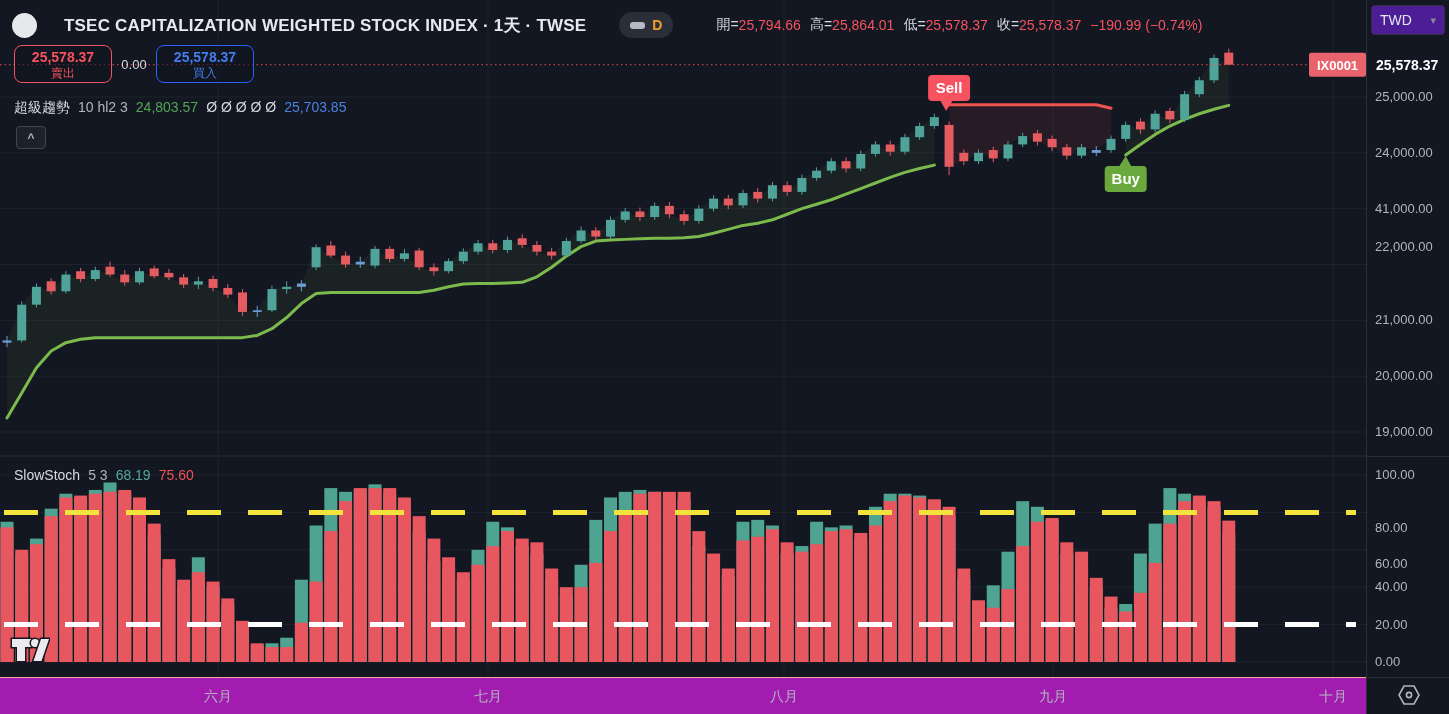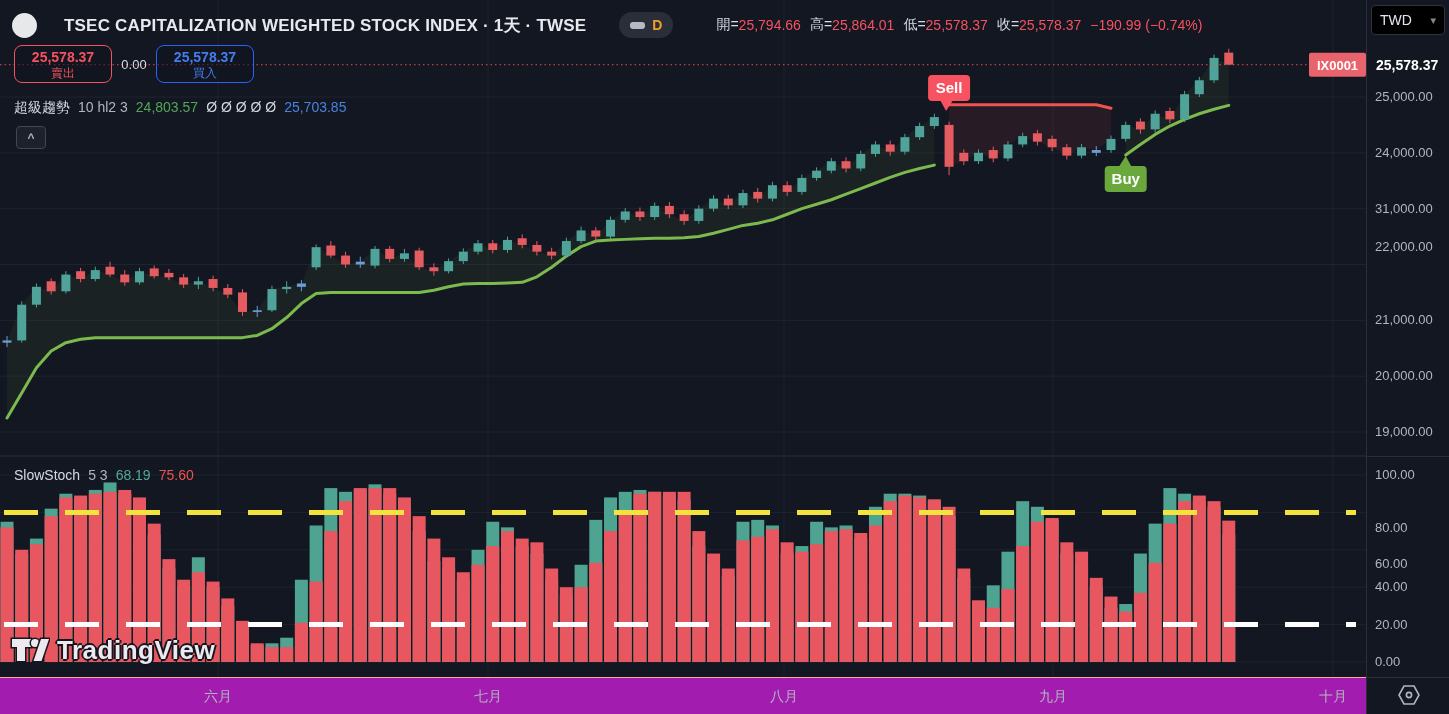--- a/index.html
+++ b/index.html
@@ -43,21 +43,21 @@
 
   
   #watermark { position:absolute; left:10px; top:634px; display:flex; align-items:center; gap:7px; z-index:25; opacity:.97; }
   #watermark .wm-text { font-size:26px; font-weight:800; color:#edeff4; letter-spacing:.5px;
     text-shadow:-2px 0 #10131c, 2px 0 #10131c, 0 -2px #10131c, 0 2px #10131c, 1px 1px #10131c, -1px -1px #10131c; }
 
   
   #price-axis { position:absolute; left:1366px; top:0; width:83px; height:714px;
     border-left:1px solid #2a2e39; background:#131722; z-index:20; font-size:13px; color:#b2b5be; }
   #price-axis .tick { position:absolute; left:8px; height:16px; line-height:16px; white-space:nowrap; }
-  #twd-btn { position:absolute; left:4px; top:5px; width:74px; height:30px; background:#000000;
+  #twd-btn { position:absolute; left:4px; top:5px; width:74px; height:30px; background:#4c1d95;
     border:1px solid #2f3340; border-radius:4px; color:#e3e6ee; font-size:14px; display:flex;
     align-items:center; justify-content:space-between; padding:0 8px; cursor:pointer;
     font-family:"Liberation Sans",sans-serif; z-index:5; }
   #twd-btn .chev { color:#868993; font-size:11px; }
   #price-tag { position:absolute; left:0; width:83px; height:25px; color:#fff; font-weight:bold;
     font-size:14px; display:flex; align-items:center; padding-left:9px; z-index:4; }
   #axis-pane-sep { position:absolute; left:0; top:456px; width:83px; height:1px; background:#2a2e39; }
   #axis-corner { position:absolute; left:0; top:677px; width:83px; height:37px; border-top:1px solid #2a2e39;
     display:flex; align-items:center; justify-content:center; }
   #gear-btn { background:none; border:none; cursor:pointer; }
@@ -516,41 +516,40 @@
   <span class="lg-k">68.19</span>
   <span class="lg-d">75.60</span>
 </div>
 
 <div id="watermark">
   <svg width="40" height="32" viewBox="0 0 40 32">
     <path d="M2 5 h19 v8 h-6 v14 h-8 V13 H2 z" fill="#edeff4" stroke="#10131c" stroke-width="3" paint-order="stroke"></path>
     <circle cx="25" cy="9" r="4" fill="#edeff4" stroke="#10131c" stroke-width="3" paint-order="stroke"></circle>
     <path d="M23.5 27 L31 5 h8 L31.5 27 z" fill="#edeff4" stroke="#10131c" stroke-width="3" paint-order="stroke"></path>
   </svg>
-  <span class="wm-text">TradingView</span>
 </div>
 
 <div id="price-axis">
   <button id="twd-btn">
     <span>TWD</span>
     <span class="chev">▾</span>
   </button>
   <div id="price-tag" style="top: 52.2077px;">25,578.37</div>
   <div id="axis-pane-sep"></div>
   <div id="axis-corner">
     <button id="gear-btn">
       <svg width="24" height="22" viewBox="0 0 24 22">
         <polygon points="7,2 17,2 22,11 17,20 7,20 2,11" fill="none" stroke="#b2b5be" stroke-width="1.6"></polygon>
         <circle cx="12" cy="11" r="2.6" fill="none" stroke="#b2b5be" stroke-width="1.6"></circle>
       </svg>
     </button>
   </div>
 <div class="tick" style="top: 89px;">25,000.00</div>
     <div class="tick" style="top: 144.833px;">24,000.00</div>
-    <div class="tick" style="top: 200.667px;">31,000.00</div>
+    <div class="tick" style="top: 200.667px;">41,000.00</div>
     <div class="tick" style="top: 239px;">22,000.00</div>
     <div class="tick" style="top: 312.333px;">21,000.00</div>
     <div class="tick" style="top: 368.167px;">20,000.00</div>
     <div class="tick" style="top: 424px;">19,000.00</div>
     <div class="tick" style="top: 467px;">100.00</div>
     <div class="tick" style="top: 520px;">80.00</div>
     <div class="tick" style="top: 556px;">60.00</div>
     <div class="tick" style="top: 579.2px;">40.00</div>
     <div class="tick" style="top: 616.6px;">20.00</div>
     <div class="tick" style="top: 654px;">0.00</div>

